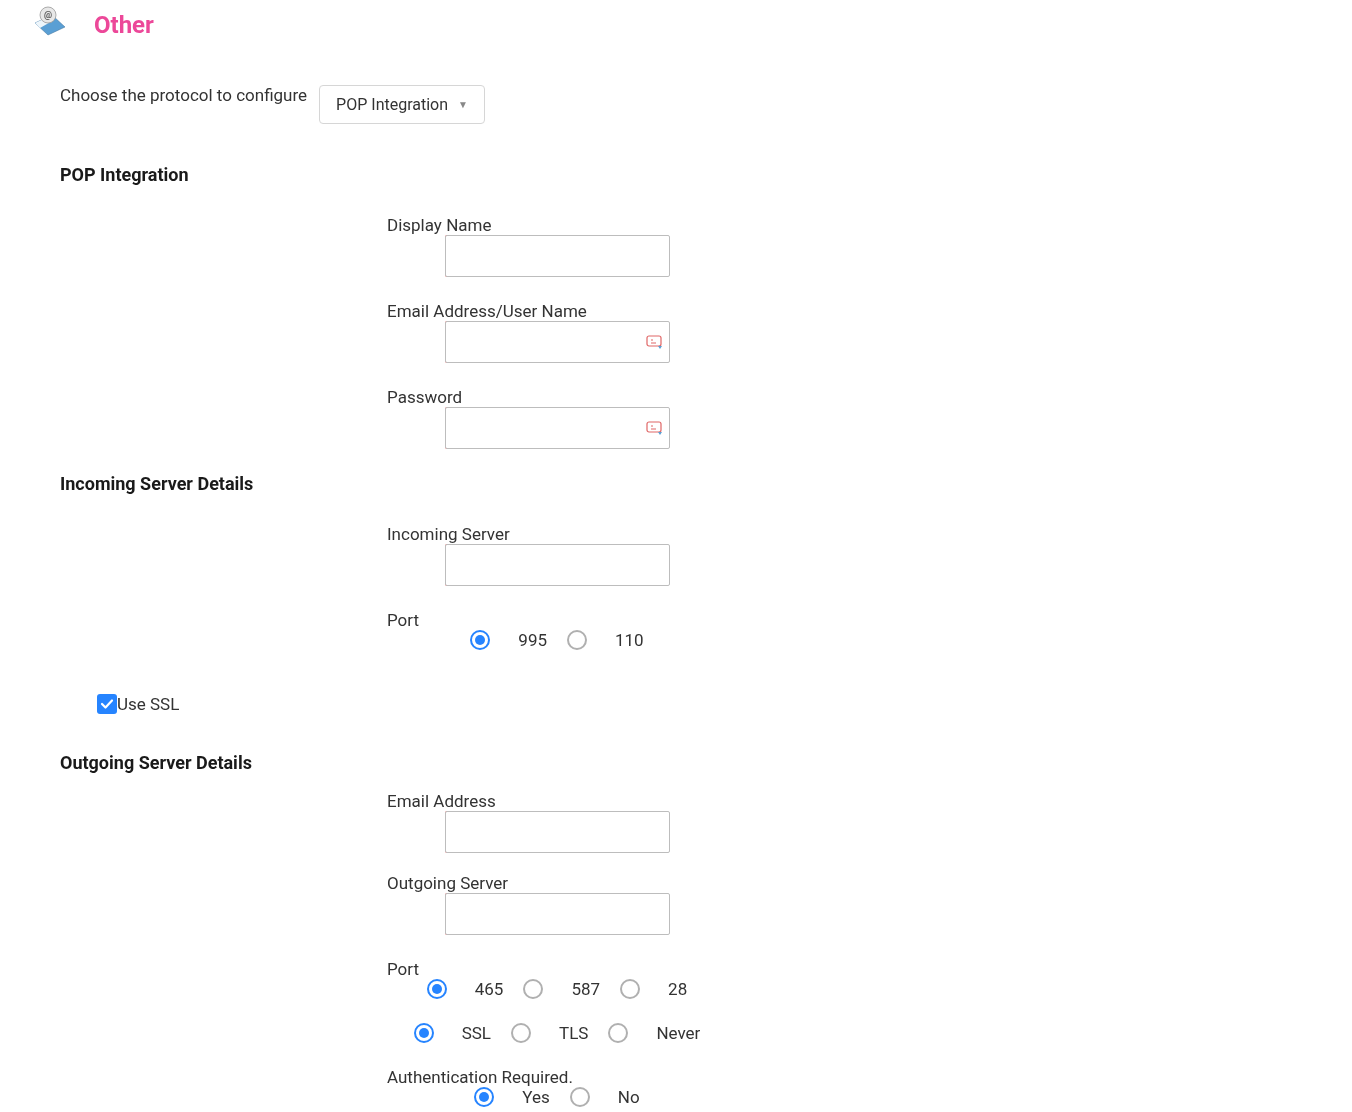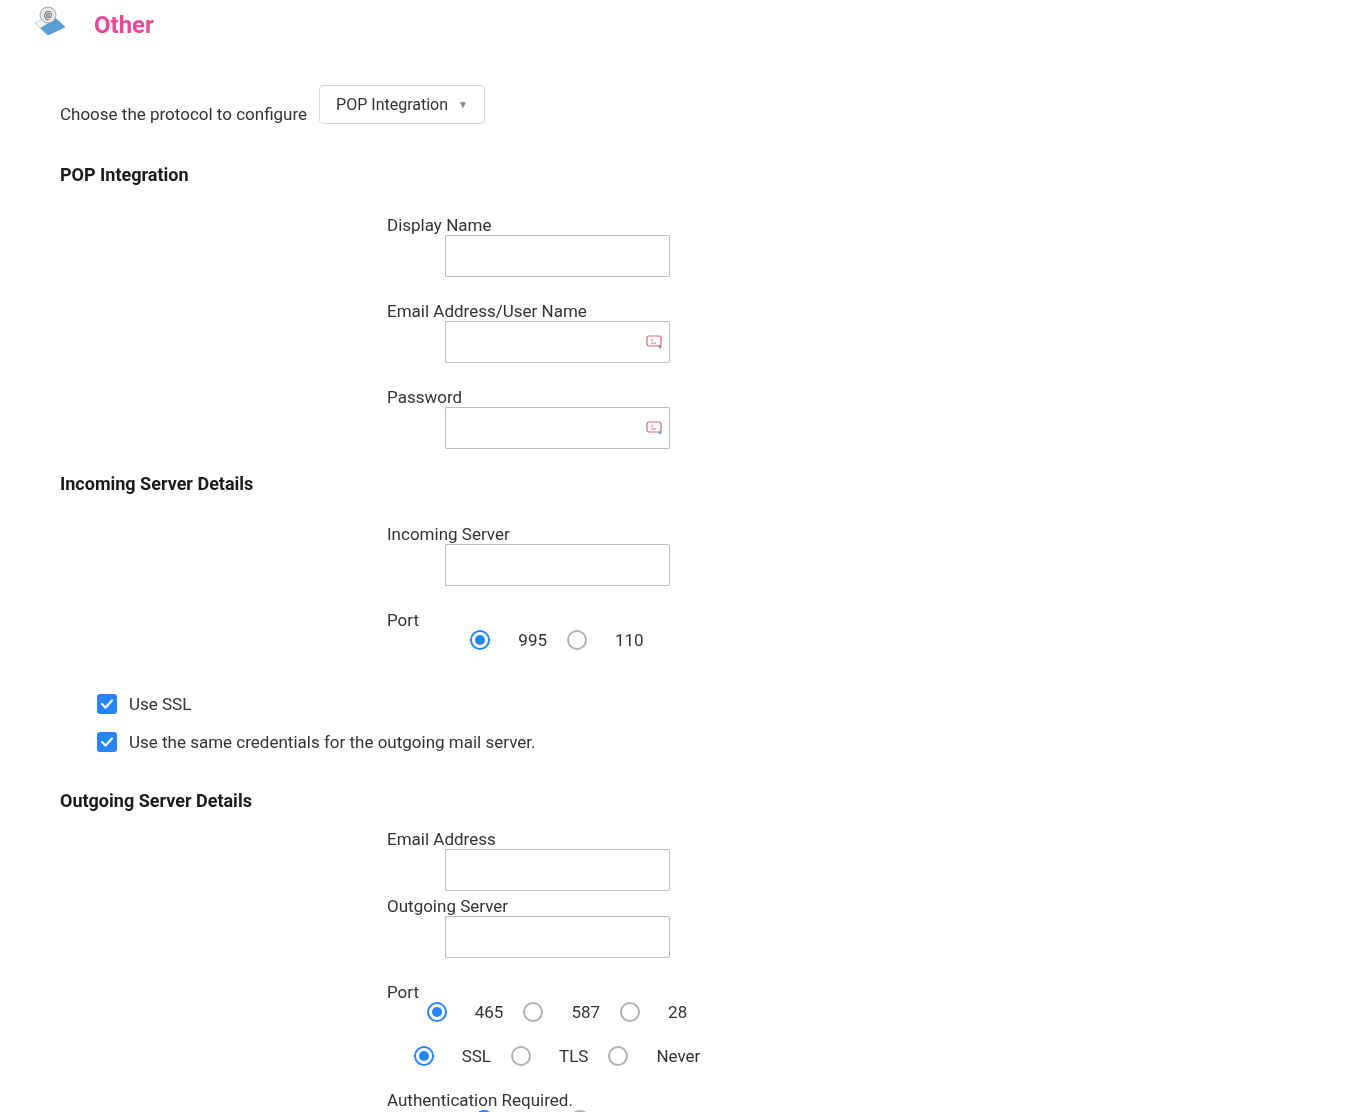--- a/index.html
+++ b/index.html
@@ -29,21 +29,21 @@
       font-size: 24px;
       font-weight: 700;
       color: #ec4899;
     }
     .content {
       padding-left: 30px;
       max-width: 1024px;
     }
     .protocol-row {
       display: flex;
-      align-items: flex-end;
+      align-items: flex-start;
       gap: 12px;
       margin-bottom: 40px;
     }
     .protocol-label {
       font-size: 17px;
       color: #333;
     }
     .dropdown {
       border: 1px solid #d6d6d6;
       border-radius: 4px;
@@ -145,21 +145,21 @@
       border-radius: 50%;
       background: #2684ff;
     }
     .radio-label {
       font-size: 17px;
       color: #333;
     }
     .checkbox-row {
       display: flex;
       align-items: center;
-      gap: 12px;
+      gap: 0;
       margin-bottom: 18px;
       cursor: pointer;
       padding-left: 37px;
     }
     .checkbox {
       width: 20px;
       height: 20px;
       border-radius: 3px;
       background: #2684ff;
       display: flex;
@@ -272,34 +272,26 @@
 
   <div class="checkbox-row">
     <div class="checkbox">
       <svg viewBox="0 0 14 14">
           <path d="M2 7 L5.5 10.5 L12 3.5" stroke="#fff" stroke-width="2.2" fill="none" stroke-linecap="round" stroke-linejoin="round"></path>
         </svg>
     </div>
     <span class="checkbox-label">Use SSL</span>
   </div>
 
-  <div class="checkbox-row">
-    <div class="checkbox">
-      <svg viewBox="0 0 14 14">
-          <path d="M2 7 L5.5 10.5 L12 3.5" stroke="#fff" stroke-width="2.2" fill="none" stroke-linecap="round" stroke-linejoin="round"></path>
-        </svg>
-    </div>
-    <span class="checkbox-label">Use the same credentials for the outgoing mail server.</span>
-  </div>
 
   <div class="section-gap"></div>
 
   <h2 class="section-heading" style="margin-bottom:18px">Outgoing Server Details</h2>
 
-  <div class="form-row" style="margin-bottom:5px">
+  <div class="form-row" style="margin-bottom:20px">
     <label class="form-label">Email Address</label>
     <div class="input-wrap">
       <div class="required-marker"></div>
       <input type="text" class="text-input" value="" style="">
     </div>
   </div>
 
   <div class="form-row">
     <label class="form-label">Outgoing Server</label>
     <div class="input-wrap">

